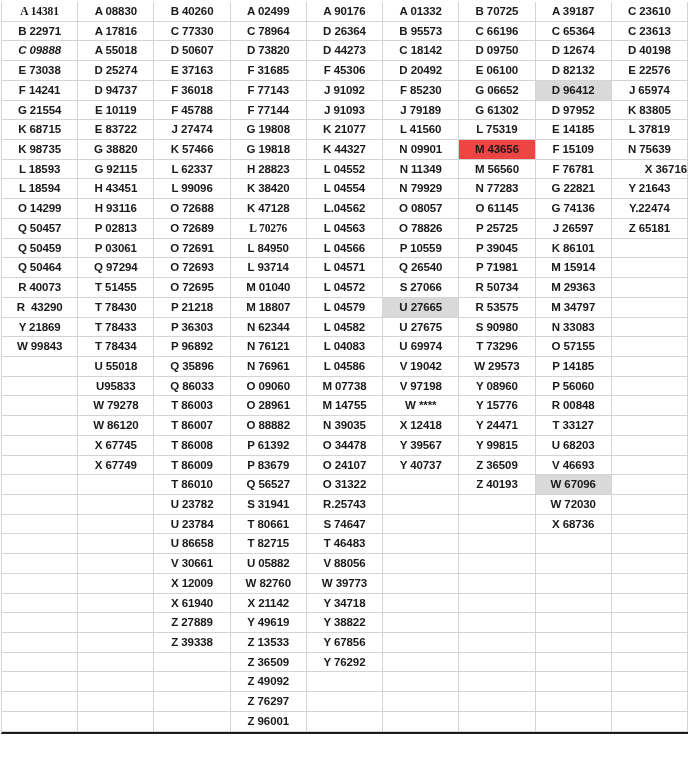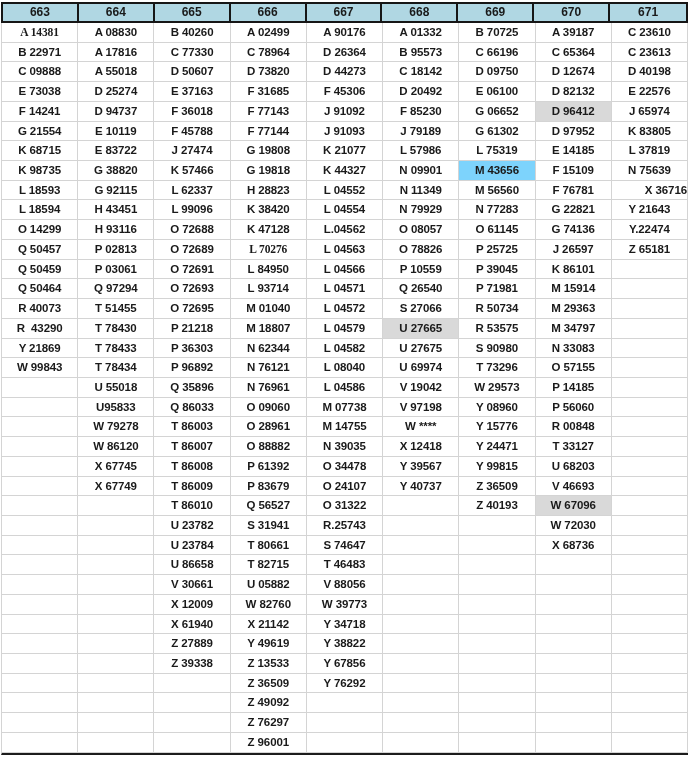--- a/index.html
+++ b/index.html
@@ -48,51 +48,40 @@
     line-height:18.7px;
     letter-spacing:-0.1px;
     white-space:pre;
     overflow:hidden;
   }
 </style>
 </head>
 <body>
 
 <div class="sheet">
-  <div class="header-row">
-      <div class="hcell" style="background: rgb(176, 215, 227); color: rgb(26, 26, 26);">663</div>
-      <div class="hcell" style="background: rgb(176, 215, 227); color: rgb(26, 26, 26);">664</div>
-      <div class="hcell" style="background: rgb(176, 215, 227); color: rgb(26, 26, 26);">665</div>
-      <div class="hcell" style="background: rgb(176, 215, 227); color: rgb(26, 26, 26);">666</div>
-      <div class="hcell" style="background: rgb(176, 215, 227); color: rgb(26, 26, 26);">667</div>
-      <div class="hcell" style="background: rgb(176, 215, 227); color: rgb(26, 26, 26);">668</div>
-      <div class="hcell" style="background: rgb(176, 215, 227); color: rgb(26, 26, 26);">669</div>
-      <div class="hcell" style="background: rgb(176, 215, 227); color: rgb(26, 26, 26);">670</div>
-      <div class="hcell" style="background: rgb(176, 215, 227); color: rgb(26, 26, 26);">671</div>
-    </div>
   <div class="body-grid">
       <div class="cell" style="color: rgb(26, 26, 26); font-family: Liberation Serif, serif;">A 14381</div>
       <div class="cell" style="color: rgb(26, 26, 26);">A 08830</div>
       <div class="cell" style="color: rgb(26, 26, 26);">B 40260</div>
       <div class="cell" style="color: rgb(26, 26, 26);">A 02499</div>
       <div class="cell" style="color: rgb(26, 26, 26);">A 90176</div>
       <div class="cell" style="color: rgb(26, 26, 26);">A 01332</div>
       <div class="cell" style="color: rgb(26, 26, 26);">B 70725</div>
       <div class="cell" style="color: rgb(26, 26, 26);">A 39187</div>
       <div class="cell" style="color: rgb(26, 26, 26);">C 23610</div>
       <div class="cell" style="color: rgb(26, 26, 26);">B 22971</div>
       <div class="cell" style="color: rgb(26, 26, 26);">A 17816</div>
       <div class="cell" style="color: rgb(26, 26, 26);">C 77330</div>
       <div class="cell" style="color: rgb(26, 26, 26);">C 78964</div>
       <div class="cell" style="color: rgb(26, 26, 26);">D 26364</div>
       <div class="cell" style="color: rgb(26, 26, 26);">B 95573</div>
       <div class="cell" style="color: rgb(26, 26, 26);">C 66196</div>
       <div class="cell" style="color: rgb(26, 26, 26); text-align: center;">C 65364</div>
       <div class="cell" style="color: rgb(26, 26, 26);">C 23613</div>
-      <div class="cell" style="color: rgb(26, 26, 26);">C 09888</div>
+      <div class="cell" style="color: rgb(26, 26, 26); font-style: italic;">C 09888</div>
       <div class="cell" style="color: rgb(26, 26, 26);">A 55018</div>
       <div class="cell" style="color: rgb(26, 26, 26);">D 50607</div>
       <div class="cell" style="color: rgb(26, 26, 26);">D 73820</div>
       <div class="cell" style="color: rgb(26, 26, 26);">D 44273</div>
       <div class="cell" style="color: rgb(26, 26, 26);">C 18142</div>
       <div class="cell" style="color: rgb(26, 26, 26);">D 09750</div>
       <div class="cell" style="color: rgb(26, 26, 26);">D 12674</div>
       <div class="cell" style="color: rgb(26, 26, 26);">D 40198</div>
       <div class="cell" style="color: rgb(26, 26, 26);">E 73038</div>
       <div class="cell" style="color: rgb(26, 26, 26);">D 25274</div>
@@ -119,31 +108,31 @@
       <div class="cell" style="color: rgb(26, 26, 26);">J 91093</div>
       <div class="cell" style="color: rgb(26, 26, 26);">J 79189</div>
       <div class="cell" style="color: rgb(26, 26, 26);">G 61302</div>
       <div class="cell" style="color: rgb(26, 26, 26);">D 97952</div>
       <div class="cell" style="color: rgb(26, 26, 26);">K 83805</div>
       <div class="cell" style="color: rgb(26, 26, 26);">K 68715</div>
       <div class="cell" style="color: rgb(26, 26, 26);">E 83722</div>
       <div class="cell" style="color: rgb(26, 26, 26);">J 27474</div>
       <div class="cell" style="color: rgb(26, 26, 26);">G 19808</div>
       <div class="cell" style="color: rgb(26, 26, 26);">K 21077</div>
-      <div class="cell" style="color: rgb(26, 26, 26);">L 57986</div>
+      <div class="cell" style="color: rgb(26, 26, 26);">L 41560</div>
       <div class="cell" style="color: rgb(26, 26, 26);">L 75319</div>
       <div class="cell" style="color: rgb(26, 26, 26);">E 14185</div>
       <div class="cell" style="color: rgb(26, 26, 26);">L 37819</div>
       <div class="cell" style="color: rgb(26, 26, 26);">K 98735</div>
       <div class="cell" style="color: rgb(26, 26, 26);">G 38820</div>
       <div class="cell" style="color: rgb(26, 26, 26);">K 57466</div>
       <div class="cell" style="color: rgb(26, 26, 26);">G 19818</div>
       <div class="cell" style="color: rgb(26, 26, 26);">K 44327</div>
       <div class="cell" style="color: rgb(26, 26, 26);">N 09901</div>
-      <div class="cell" style="color: rgb(26, 26, 26); background: #7dd3fc;">M 43656</div>
+      <div class="cell" style="color: rgb(26, 26, 26); background: #ef4444;">M 43656</div>
       <div class="cell" style="color: rgb(26, 26, 26);">F 15109</div>
       <div class="cell" style="color: rgb(26, 26, 26);">N 75639</div>
       <div class="cell" style="color: rgb(26, 26, 26);">L 18593</div>
       <div class="cell" style="color: rgb(26, 26, 26);">G 92115</div>
       <div class="cell" style="color: rgb(26, 26, 26);">L 62337</div>
       <div class="cell" style="color: rgb(26, 26, 26);">H 28823</div>
       <div class="cell" style="color: rgb(26, 26, 26);">L 04552</div>
       <div class="cell" style="color: rgb(26, 26, 26);">N 11349</div>
       <div class="cell" style="color: rgb(26, 26, 26);">M 56560</div>
       <div class="cell" style="color: rgb(26, 26, 26);">F 76781</div>
@@ -217,21 +206,21 @@
       <div class="cell" style="color: rgb(26, 26, 26);">N 62344</div>
       <div class="cell" style="color: rgb(26, 26, 26);">L 04582</div>
       <div class="cell" style="color: rgb(26, 26, 26);">U 27675</div>
       <div class="cell" style="color: rgb(26, 26, 26);">S 90980</div>
       <div class="cell" style="color: rgb(26, 26, 26);">N 33083</div>
       <div class="cell" style="color: rgb(26, 26, 26);"></div>
       <div class="cell" style="color: rgb(26, 26, 26);">W 99843</div>
       <div class="cell" style="color: rgb(26, 26, 26);">T 78434</div>
       <div class="cell" style="color: rgb(26, 26, 26);">P 96892</div>
       <div class="cell" style="color: rgb(26, 26, 26);">N 76121</div>
-      <div class="cell" style="color: rgb(26, 26, 26);">L 08040</div>
+      <div class="cell" style="color: rgb(26, 26, 26);">L 04083</div>
       <div class="cell" style="color: rgb(26, 26, 26);">U 69974</div>
       <div class="cell" style="color: rgb(26, 26, 26);">T 73296</div>
       <div class="cell" style="color: rgb(26, 26, 26);">O 57155</div>
       <div class="cell" style="color: rgb(26, 26, 26);"></div>
       <div class="cell" style="color: rgb(26, 26, 26);"></div>
       <div class="cell" style="color: rgb(26, 26, 26);">U 55018</div>
       <div class="cell" style="color: rgb(26, 26, 26);">Q 35896</div>
       <div class="cell" style="color: rgb(26, 26, 26);">N 76961</div>
       <div class="cell" style="color: rgb(26, 26, 26);">L 04586</div>
       <div class="cell" style="color: rgb(26, 26, 26);">V 19042</div>

